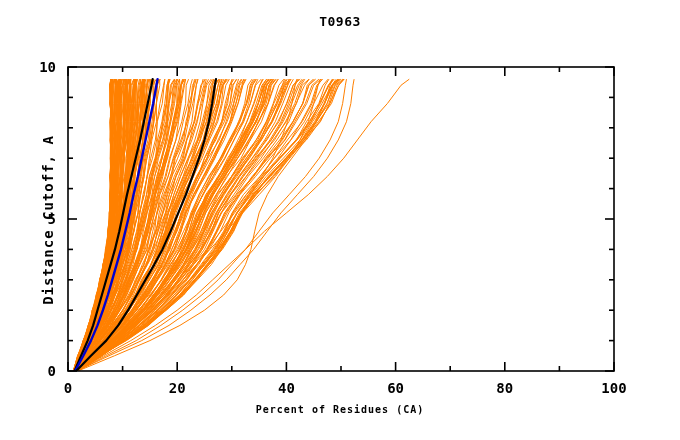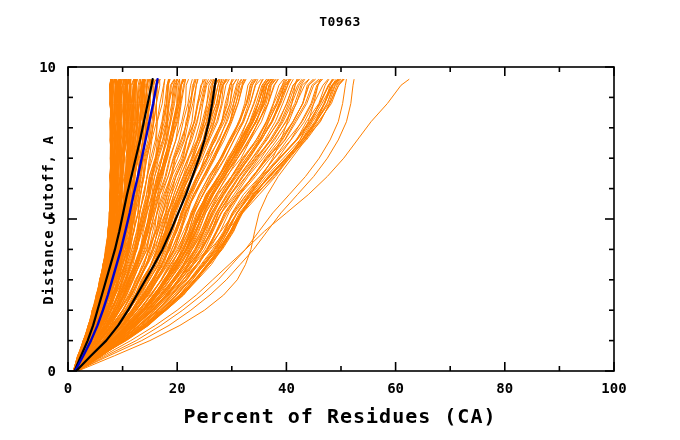--- a/index.html
+++ b/index.html
@@ -33,21 +33,21 @@
     font-weight: bold;
     letter-spacing: 0.5px;
     font-family: "DejaVu Sans Mono", "Liberation Mono", monospace;
   }
   #xlabel {
     position: absolute;
     left: 0;
     top: 404px;
     width: 680px;
     text-align: center;
-    font-size: 20px;
+    font-size: 10px;
     font-weight: bold;
     letter-spacing: 1px;
     font-family: "DejaVu Sans Mono", "Liberation Mono", monospace;
   }
   #ylabel {
     position: absolute;
     left: -82px;
     top: 212px;
     width: 260px;
     text-align: center;

